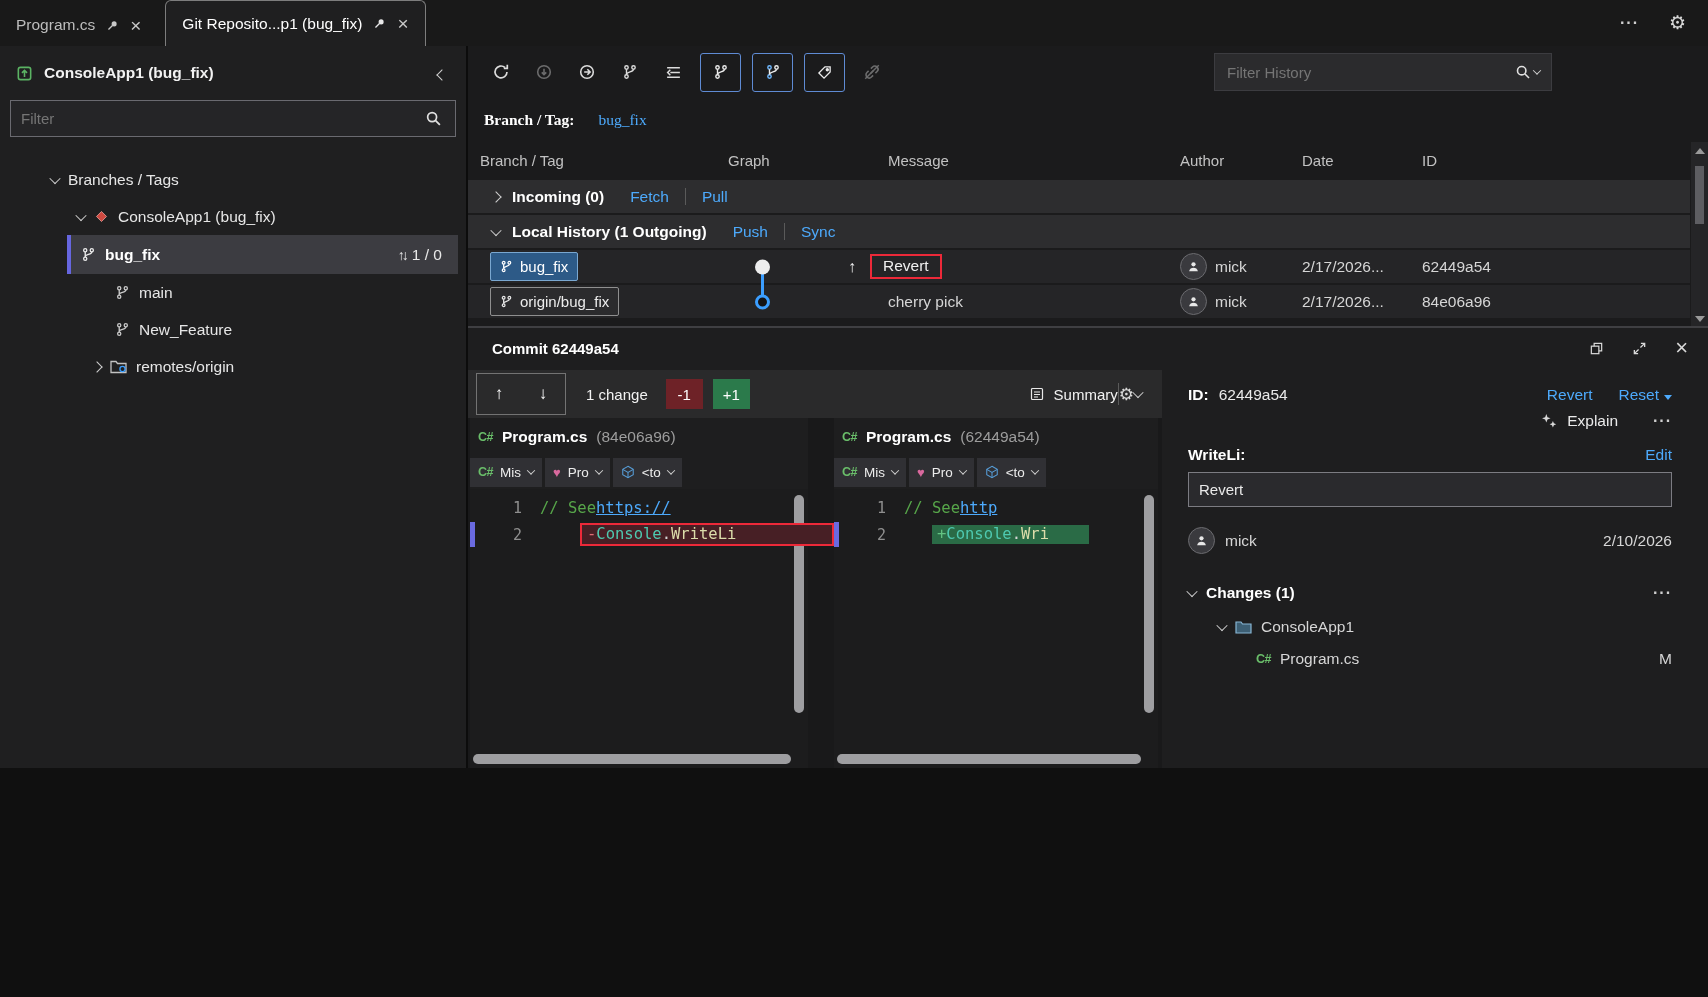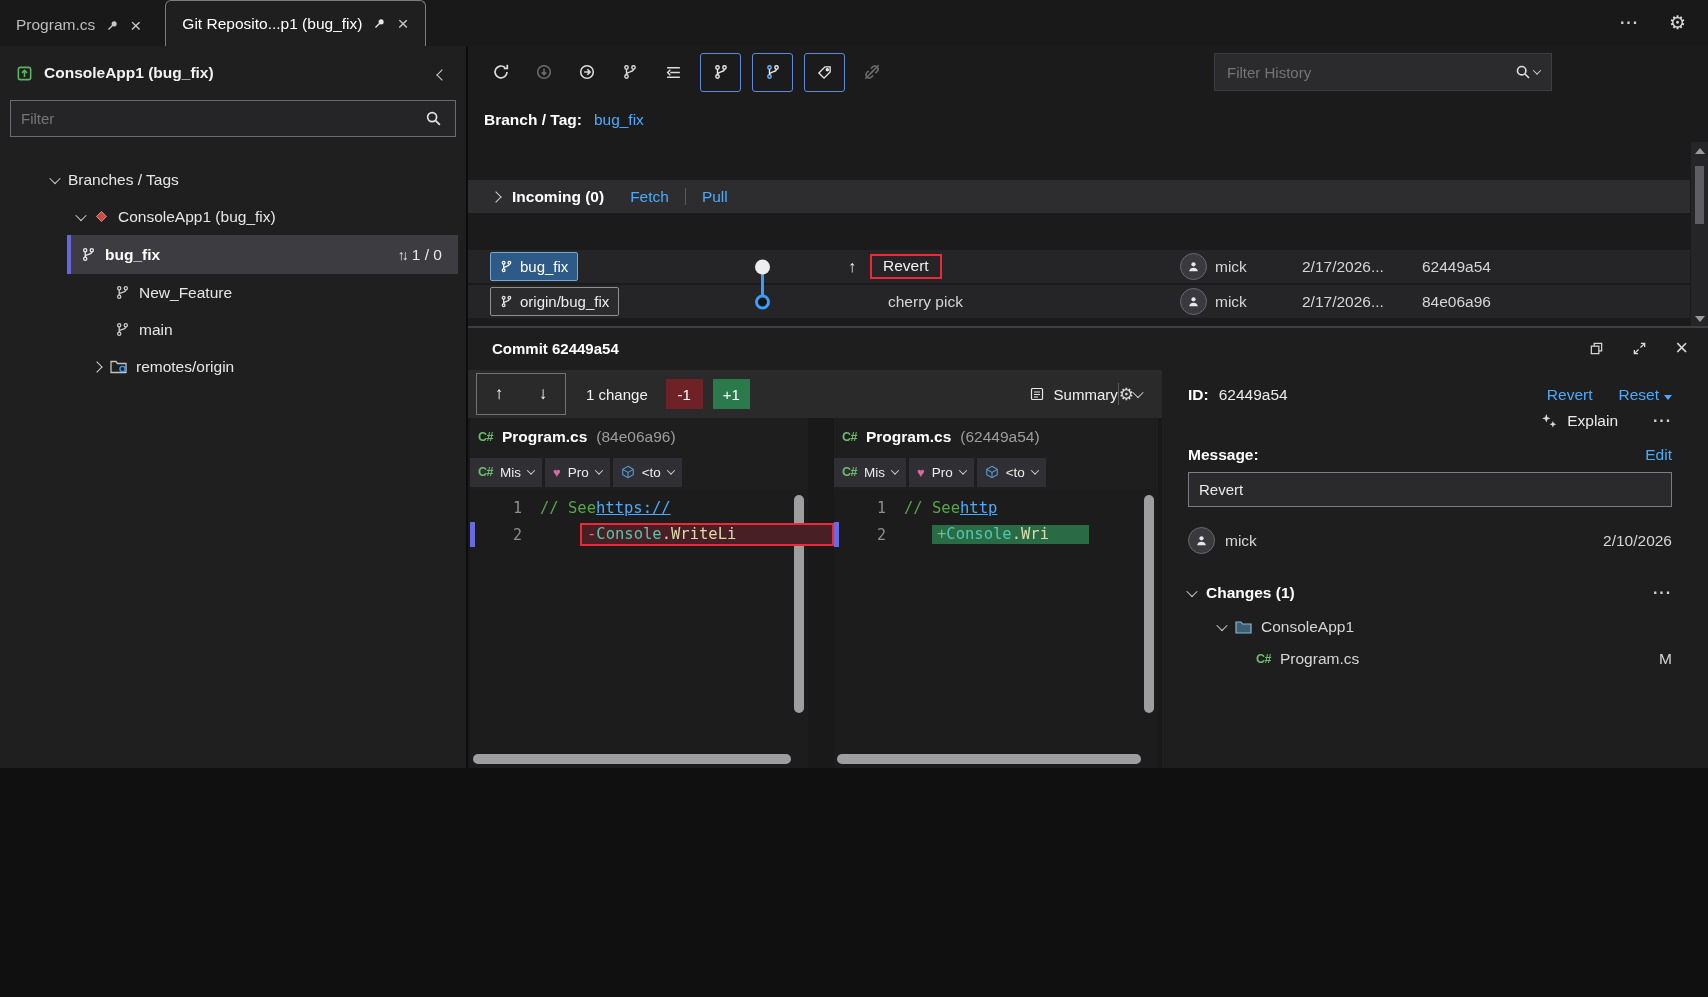--- a/index.html
+++ b/index.html
@@ -42,21 +42,21 @@
   
   .main{position:absolute;top:46px;left:468px;right:0;bottom:0;background:#1b1b1c;}
   .hist-toolbar{position:absolute;top:0;left:0;right:0;height:52px;display:flex;align-items:center;gap:9px;padding:0 16px;}
   .tool-ic{width:34px;height:34px;display:flex;align-items:center;justify-content:center;}
   .dim{opacity:.42;}
   .iconbox{width:39px;height:37px;border:1px solid #5f8bd4;border-radius:3px;display:flex;align-items:center;justify-content:center;margin:0 1px;}
   .hist-filter{margin-left:auto;margin-right:140px;width:336px;height:36px;background:#2b2b2d;border:1px solid #3c3c40;display:flex;align-items:center;}
   .hist-filter input{flex:1;background:transparent;border:none;outline:none;color:#cfcfcf;padding:0 12px;font-size:15px;font-family:inherit;}
   .hist-filter .mag{width:48px;display:flex;align-items:center;justify-content:center;gap:3px;}
 
-  .branchtag{position:absolute;top:52px;left:0;height:44px;display:flex;align-items:center;gap:12px;padding-left:16px;font-size:15.5px;}
+  .branchtag{position:absolute;top:52px;left:0;height:44px;display:flex;align-items:center;gap:24px;padding-left:16px;font-size:15.5px;font-family:Liberation Serif, serif;}
   .link{color:#4daafc;}
   .colhead{position:absolute;top:96px;left:0;right:18px;height:36px;display:flex;align-items:center;color:#c2c2c2;font-size:15px;}
   .c1{width:248px;padding-left:12px;flex:none;display:flex;align-items:center;}
   .c2{width:160px;flex:none;position:relative;height:100%;}
   .c3{width:292px;flex:none;display:flex;align-items:center;}
   .c4{width:122px;flex:none;display:flex;align-items:center;gap:8px;}
   .c5{width:120px;flex:none;}
   .c6{flex:1;}
   .hrow{position:absolute;left:0;right:18px;height:33px;display:flex;align-items:center;font-size:15.5px;}
   .hrow.section{background:#2d2d2f;}
@@ -219,32 +219,32 @@
       </div>
       <div class="trow" style="padding-left:78px;">
         <span>
             <svg width="15" height="15" viewBox="0 0 16 16" fill="none" stroke="#c8c8c8" stroke-width="1.4">
               <circle cx="4.5" cy="3.5" r="1.7"></circle>
               <circle cx="4.5" cy="12.5" r="1.7"></circle>
               <circle cx="11.5" cy="3.5" r="1.7"></circle>
               <path d="M4.5 5.2v5.6M11.5 5.2c0 3.3-7 2.1-7 5.3"></path>
             </svg>
           </span>
-        <span class="lbl">New_Feature</span>
+        <span class="lbl">main</span>
       </div>
       <div class="trow" style="padding-left:78px;">
         <span>
             <svg width="15" height="15" viewBox="0 0 16 16" fill="none" stroke="#c8c8c8" stroke-width="1.4">
               <circle cx="4.5" cy="3.5" r="1.7"></circle>
               <circle cx="4.5" cy="12.5" r="1.7"></circle>
               <circle cx="11.5" cy="3.5" r="1.7"></circle>
               <path d="M4.5 5.2v5.6M11.5 5.2c0 3.3-7 2.1-7 5.3"></path>
             </svg>
           </span>
-        <span class="lbl">main</span>
+        <span class="lbl">New_Feature</span>
       </div>
       <div class="trow" style="padding-left:56px;">
         <span class="cv right"></span>
         <span>
             <svg width="17" height="15" viewBox="0 0 17 14">
               <path d="M1 2h5l1.5 2H16v9H1z" fill="none" stroke="#c2c2c2" stroke-width="1.3"></path>
               <circle cx="12.5" cy="9.5" r="2.6" fill="none" stroke="#3b9eff" stroke-width="1.3"></circle>
             </svg>
           </span>
         <span class="lbl">remotes/origin</span>
@@ -324,31 +324,50 @@
             <span class="cv sm down"></span>
           </span>
       </span>
     </div>
 
     <div class="branchtag">
       <span class="bold">Branch / Tag:</span>
       <span class="link">bug_fix</span>
     </div>
 
+    <div class="colhead">
+      <span class="c1">Branch / Tag</span>
+      <span class="c2" style="display:flex;align-items:center;">
+          <span>Graph</span>
+        </span>
+      <span class="c3">Message</span>
+      <span class="c4">Author</span>
+      <span class="c5">Date</span>
+      <span class="c6">ID</span>
+    </div>
 
     <div class="hrow section" style="top:134px;">
       <span class="sec-inner">
         <span class="cv right"></span>
         <span class="bold">Incoming (0)</span>
         <span class="link" style="margin-left:14px;">Fetch</span>
         <span class="sep-v"></span>
         <span class="link">Pull</span>
       </span>
     </div>
 
+    <div class="hrow section" style="top:169px;">
+      <span class="sec-inner">
+        <span class="cv down"></span>
+        <span class="bold">Local History (1 Outgoing)</span>
+        <span class="link" style="margin-left:14px;">Push</span>
+        <span class="sep-v"></span>
+        <span class="link">Sync</span>
+      </span>
+    </div>
 
     <div class="graph-line"></div>
 
     <div class="hrow commit" style="top:204px;">
       <span class="c1">
           <span class="badge blue">
             <svg width="13" height="13" viewBox="0 0 16 16" fill="none" stroke="#fff" stroke-width="1.5">
               <circle cx="4.5" cy="3.5" r="1.7"></circle>
               <circle cx="4.5" cy="12.5" r="1.7"></circle>
               <circle cx="11.5" cy="3.5" r="1.7"></circle>
@@ -572,21 +591,21 @@
             <span>
                 <svg width="17" height="17" viewBox="0 0 16 16">
                   <path d="M5 1l1.1 2.9L9 5 6.1 6.1 5 9 3.9 6.1 1 5l2.9-1.1z" fill="#d8d8d8"></path>
                   <path d="M11.2 7.5l.9 2.2 2.2.9-2.2.9-.9 2.2-.9-2.2-2.2-.9 2.2-.9z" fill="#d8d8d8"></path>
                 </svg>
               </span>
             <span>Explain</span>
             <span class="more-glyph" style="margin-left:26px;">···</span>
           </div>
           <div class="d-row d-msg-head">
-            <span class="bold">Message:</span>
+            <span class="bold">WriteLi:</span>
             <span class="link push-right">Edit</span>
           </div>
           <input class="msg-input" value="Revert" style="">
           <div class="d-row d-author">
             <span class="avatar">
                 <svg width="13" height="13" viewBox="0 0 16 16" fill="#e8e8e8">
                   <circle cx="8" cy="5.3" r="2.6"></circle>
                   <path d="M2.6 13.8c.6-3 2.8-4.4 5.4-4.4s4.8 1.4 5.4 4.4z"></path>
                 </svg>
               </span>

